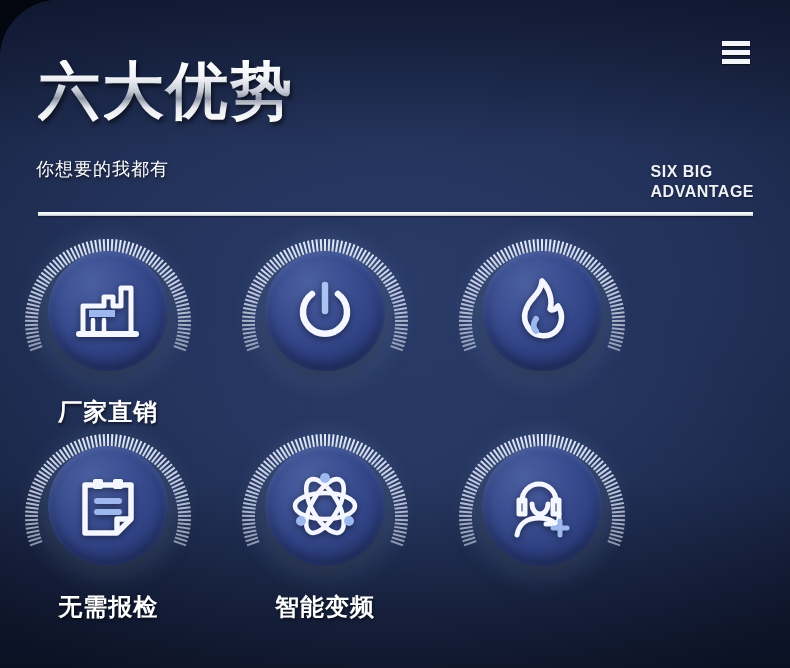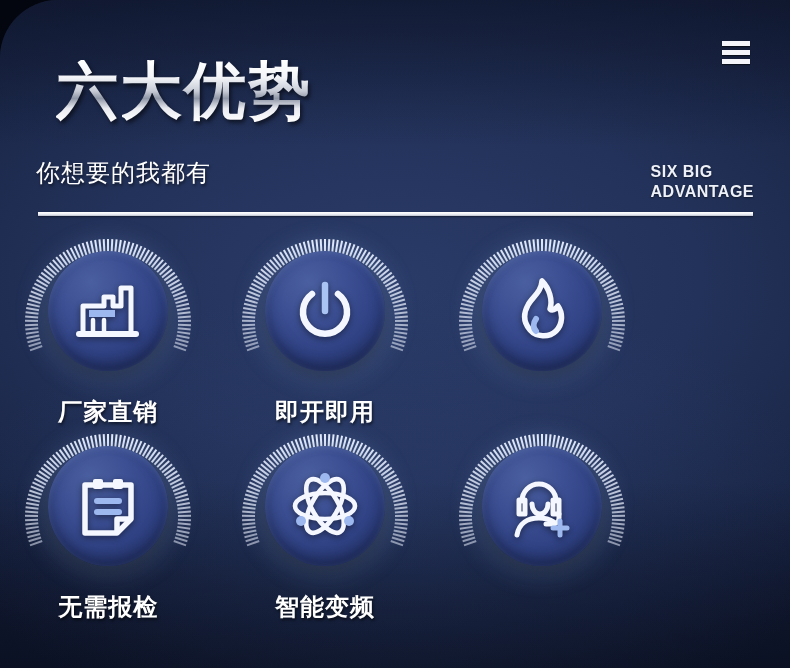--- a/index.html
+++ b/index.html
@@ -48,39 +48,39 @@
   .hamburger span {
     display: block;
     width: 28px;
     height: 5px;
     background: #f3f5fb;
     box-shadow: 0 1px 1px rgba(0,0,0,0.5);
   }
 
   .title {
     position: absolute;
-    left: 56px;
+    left: 38px;
     top: 60px;
     font-size: 62px;
     font-weight: bold;
     letter-spacing: 2px;
     line-height: 1;
     background: linear-gradient(180deg, #ffffff 0%, #f2f4f8 28%, #c8ccd6 50%, #8f96a6 62%, #e8eaf0 78%, #ffffff 100%);
     -webkit-background-clip: text;
     background-clip: text;
     color: transparent;
     -webkit-text-fill-color: transparent;
     filter: drop-shadow(2px 3px 2px rgba(0,0,0,0.55));
   }
 
   .subtitle {
     position: absolute;
     left: 36px;
     top: 157px;
-    font-size: 24px;
+    font-size: 18px;
     color: #ffffff;
     letter-spacing: 1px;
     text-shadow: 1px 2px 3px rgba(0,0,0,0.55);
   }
 
   .eng {
     position: absolute;
     right: 36px;
     top: 162px;
     text-align: left;
@@ -380,21 +380,20 @@
               </g>
             </svg>
         </div>
         <div class="disc">
           <svg width="72" height="72" viewBox="0 0 72 72">
             <path d="M23 19 A22 22 0 1 0 49 19" fill="none" stroke="#f4f7ff" stroke-width="6.5" stroke-linecap="round"></path>
             <line x1="36" y1="10" x2="36" y2="36" stroke="#a9c3f2" stroke-width="6.5" stroke-linecap="round"></line>
           </svg>
         </div>
       </div>
-      <div class="label">即开即用</div>
     </div>
 
     <div class="cell">
       <div class="dial">
         <div class="ticks">
           <svg viewBox="0 0 168 168" aria-hidden="true">
               <g id="tickgroup3">
                 <line x1="18.22" y1="107.94" x2="6.01" y2="112.39" stroke="#e9eefb" stroke-width="2" opacity="0.55"></line>
                 <line x1="17.07" y1="104.50" x2="4.64" y2="108.30" stroke="#e9eefb" stroke-width="2" opacity="0.57"></line>
                 <line x1="16.10" y1="101.00" x2="3.48" y2="104.16" stroke="#e9eefb" stroke-width="2" opacity="0.59"></line>

